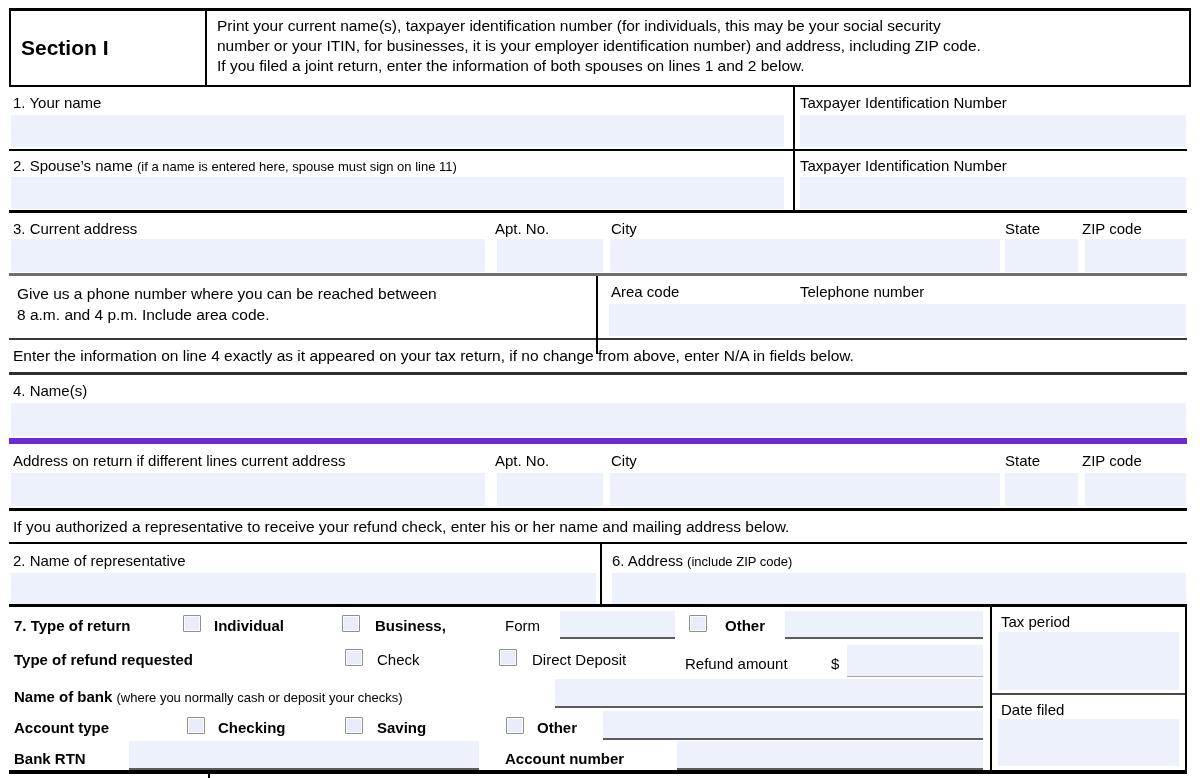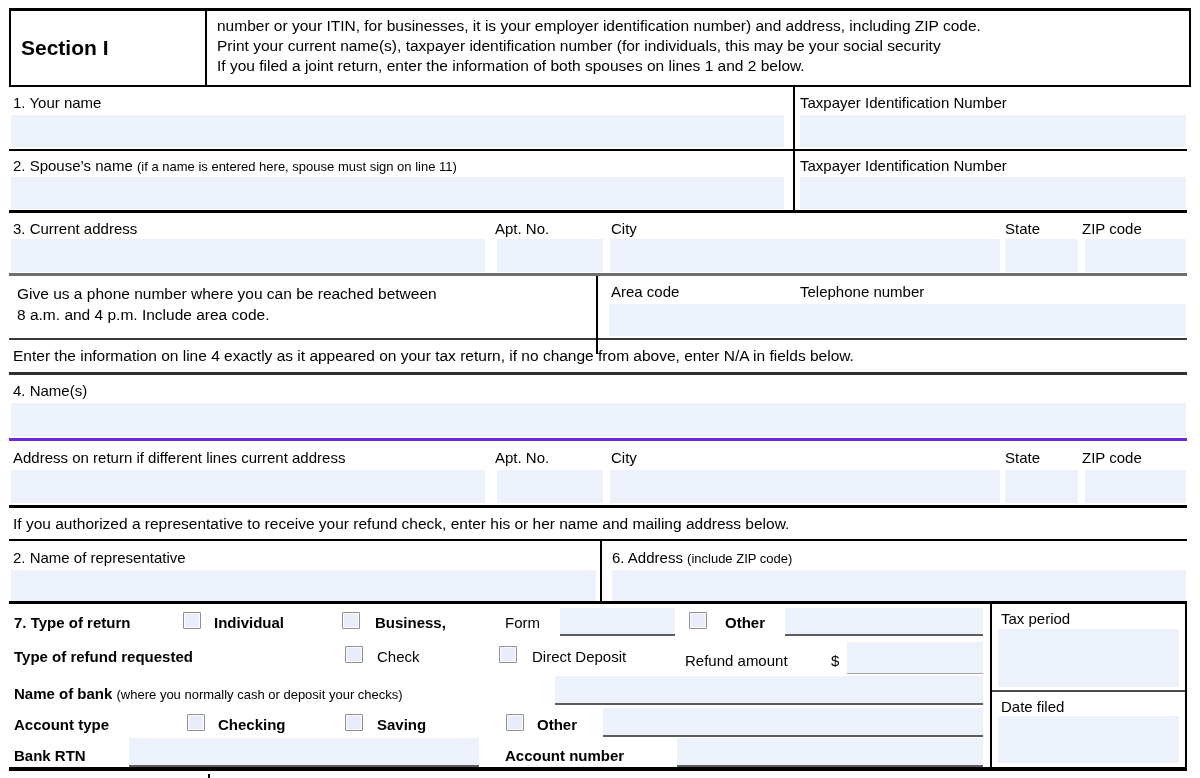--- a/index.html
+++ b/index.html
@@ -19,21 +19,21 @@
   .r-header{height:74px;border:2px solid #000;border-top:3px solid #000;display:flex;}
   .hdr-title-cell{width:196px;border-right:2px solid #000;display:flex;align-items:center;padding-left:10px;box-sizing:border-box;}
   .hdr-title-cell span{font-weight:bold;font-size:21px;}
   .hdr-desc-cell{flex:1;padding:5px 10px 0 10px;font-size:15.5px;line-height:20px;}
 
   .r1{height:62px;border-bottom:2px solid #000;}
   .r2{height:59px;border-bottom:3px solid #000;}
   .r3{height:60px;border-bottom:3px solid #6e6e6e;}
   .r-phone{height:62px;border-bottom:2px solid #3a3a3a;}
   .r-instr1{height:32px;border-bottom:3px solid #2f2f2f;}
-  .r4{height:63px;border-bottom:3px solid #6d28d9;}
+  .r4{height:63px;border-bottom:6px solid #6d28d9;}
   .r-addr{height:64px;border-bottom:3px solid #000;}
   .r-instr2{height:31px;border-bottom:2px solid #000;}
   .r56{height:60px;border-bottom:3px solid #000;}
   .r7{height:163px;border-bottom:4px solid #000;}
 
   .phone-box{position:absolute;left:0;top:0;width:589px;height:78px;border-right:2px solid #000;box-sizing:border-box;}
   .phone-text{position:absolute;left:8px;top:7px;font-size:15.5px;line-height:21px;white-space:nowrap;}
 
   .instr-text{position:absolute;left:4px;font-size:15.5px;white-space:nowrap;}
 
@@ -44,22 +44,22 @@
 <body>
 
 <div class="page">
   <div class="form">
 
     <div class="row r-header">
       <div class="hdr-title-cell">
         <span>Section I</span>
       </div>
       <div class="hdr-desc-cell">
+        <div>Print your current name(s), taxpayer identification number (for individuals, this may be your social security</div>
         <div>number or your ITIN, for businesses, it is your employer identification number) and address, including ZIP code.</div>
-        <div>Print your current name(s), taxpayer identification number (for individuals, this may be your social security</div>
         <div>If you filed a joint return, enter the information of both spouses on lines 1 and 2 below.</div>
       </div>
     </div>
 
     <div class="row r1">
       <span class="lbl" style="left:4px;top:7px">1. Your name</span>
       <div class="fld" style="left:2px;top:28px;width:773px;height:32px"></div>
       <div class="vdiv" style="left:784px"></div>
       <span class="lbl" style="left:791px;top:7px">Taxpayer Identification Number</span>
       <div class="fld" style="left:791px;top:28px;width:386px;height:32px"></div>

